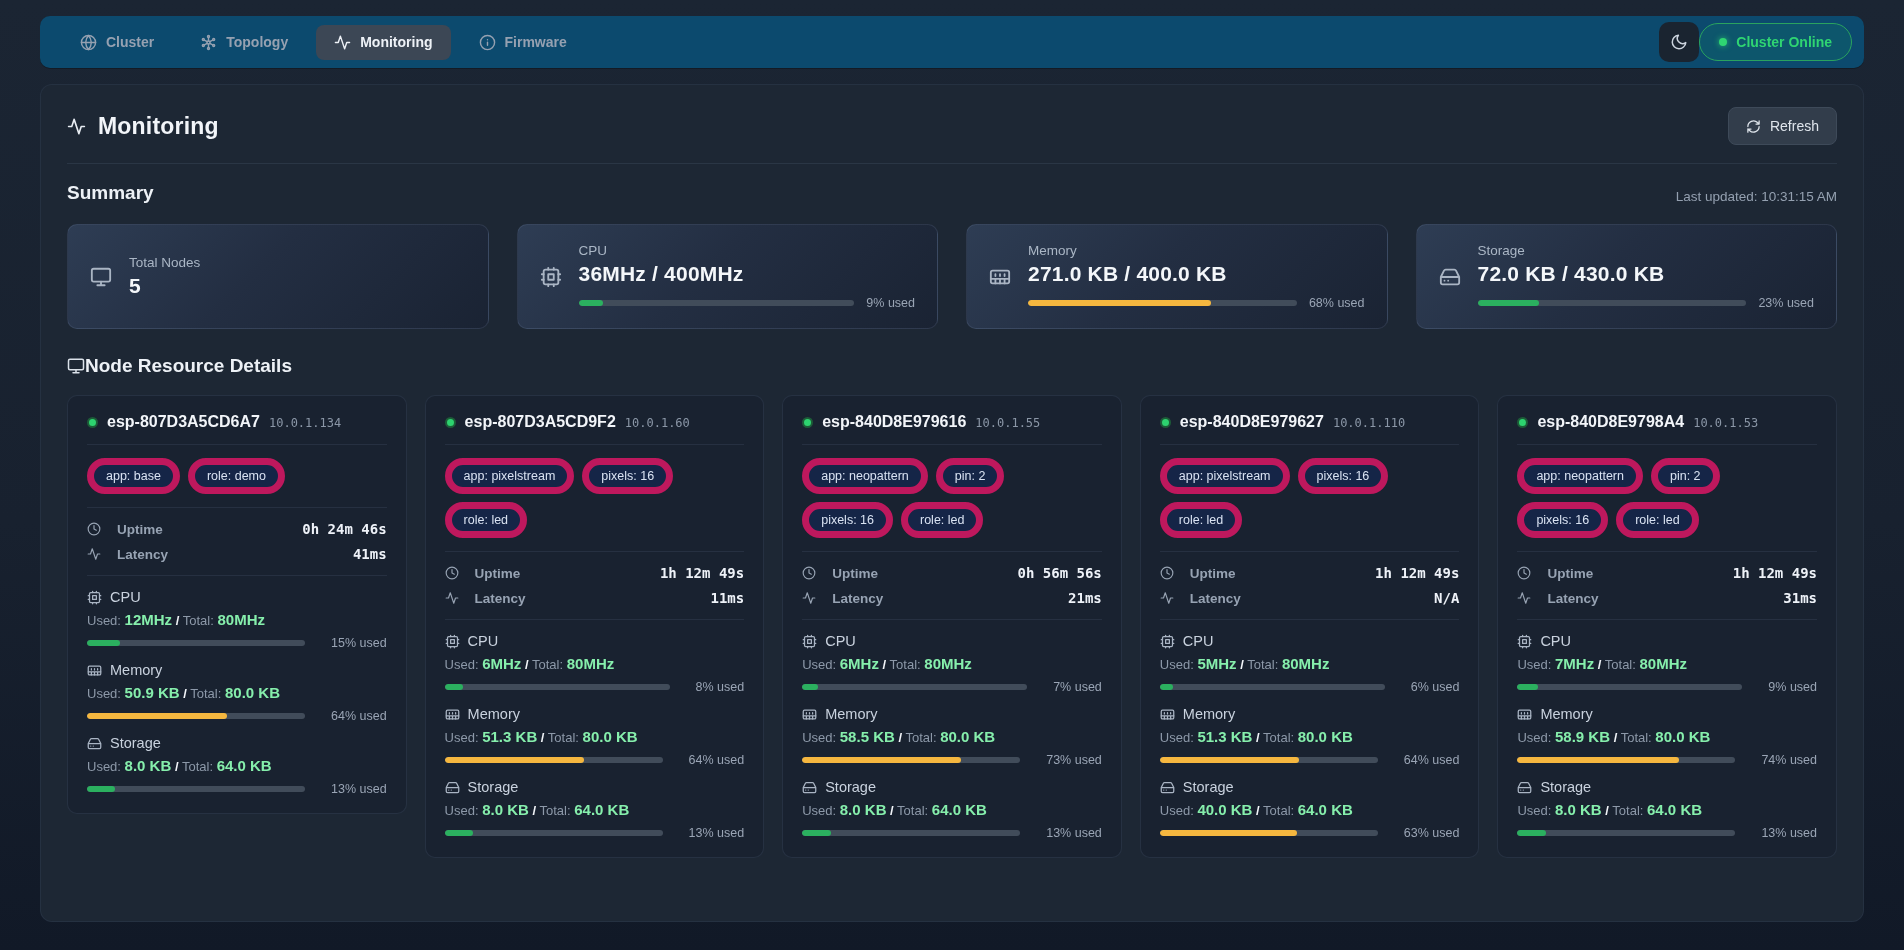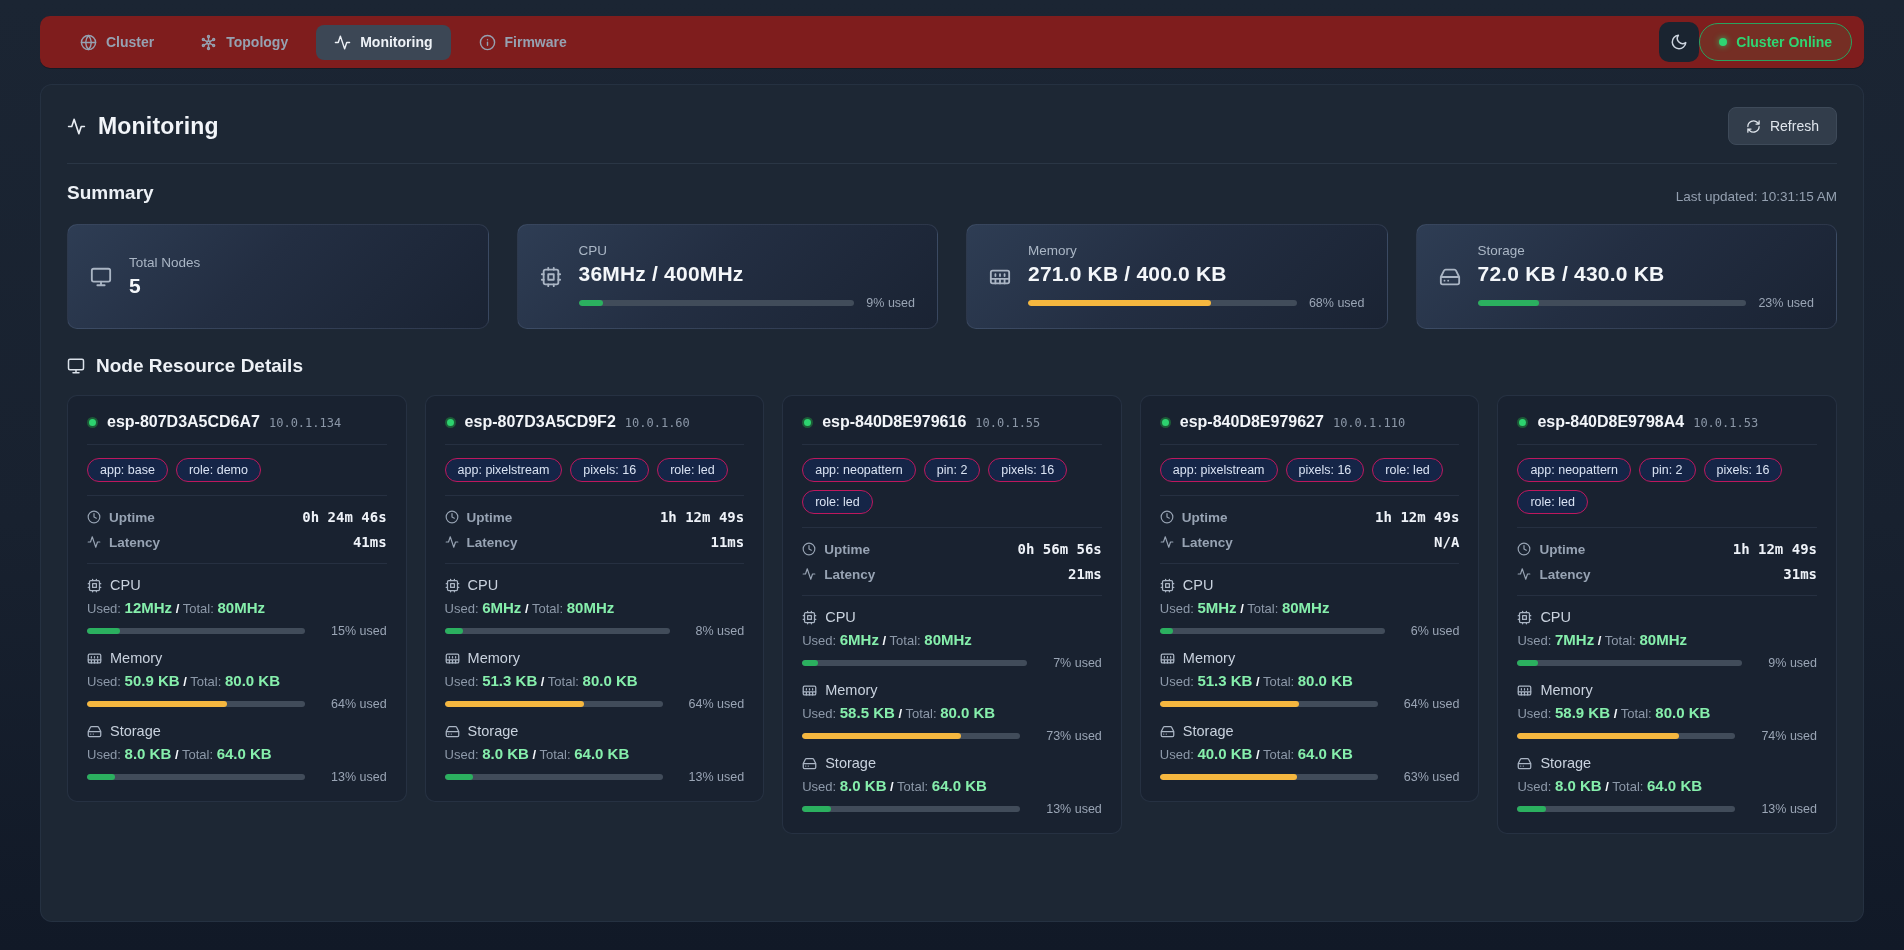--- a/index.html
+++ b/index.html
@@ -7,21 +7,21 @@
   body {
     font-family:"Liberation Sans", sans-serif;
     background:linear-gradient(180deg,#1b2533 0%,#18212f 55%,#111927 100%);
     color:#c7d0dc;
   }
   .ic { display:inline-flex; align-items:center; justify-content:center; flex:0 0 auto; }
   .ic svg { width:100%; height:100%; }
 
   
   .topnav {
-    margin:16px 40px 0 40px; height:52px; background:#7f1d1d;
+    margin:16px 40px 0 40px; height:52px; background:#0c4a6e;
     border-radius:10px; display:flex; align-items:center; padding:0 12px 0 22px;
     box-shadow:0 1px 0 rgba(0,0,0,.25);
   }
   .tabs { display:flex; align-items:center; gap:10px; flex:1; }
   .tab {
     display:flex; align-items:center; gap:9px; padding:9px 18px; border-radius:8px;
     color:#96a1b1; font-size:14px; font-weight:600; background:transparent; border:none; cursor:pointer;
   }
   .tab .ic { width:17px; height:17px; color:#96a1b1; }
   .tab.active { background:#3c4755; color:#eef2f7; }
@@ -68,40 +68,40 @@
   }
   .sum-card .ic { width:22px; height:22px; color:#aab5c4; }
   .sum-body { flex:1; min-width:0; }
   .sum-label { font-size:13.5px; color:#aab6c5; margin-bottom:4px; }
   .sum-value { font-size:21px; font-weight:700; color:#f4f7fa; letter-spacing:.2px; }
   .bar-row { display:flex; align-items:center; gap:12px; margin-top:10px; }
   .track { flex:1; height:6px; border-radius:3px; background:#414c5a; overflow:hidden; }
   .fill { height:100%; border-radius:3px; }
   .pct { font-size:12.5px; color:#9aa5b5; white-space:nowrap; }
 
-  .nodes-head { display:flex; align-items:center; gap:11px; margin-top:26px; }
+  .nodes-head { display:flex; align-items:center; margin-top:26px; }
   .nodes-head .ic { width:18px; height:18px; color:#dbe2ea; }
   .nodes-head h2 { font-size:19px; font-weight:700; color:#edf1f6; }
 
   .nodes-grid { display:grid; grid-template-columns:repeat(5,1fr); gap:18px; margin-top:18px; align-items:start; }
   .node-card {
     background:#192230; border:1px solid rgba(110,130,160,.16); border-radius:10px; padding:17px 19px;
   }
   .node-head { display:flex; align-items:baseline; gap:9px; }
   .node-dot { width:11px; height:11px; border-radius:50%; background:#2dd36f; border:2px solid #1d5c38; align-self:center; }
   .node-name { font-size:16px; font-weight:700; color:#f2f5f9; white-space:nowrap; }
   .node-ip { font-family:"DejaVu Sans Mono", monospace; font-size:12px; color:#8b97a7; white-space:nowrap; }
   hr.mini { border:none; border-top:1px solid rgba(140,160,190,.12); margin:13px 0; }
   .tag-row { display:flex; flex-wrap:wrap; gap:8px; }
   .tag {
-    padding:4px 12px; border-radius:999px; background:#152547; border:1px solid #be185d;
+    padding:4px 12px; border-radius:999px; background:#152547; border:7px solid #be185d;
     color:#d9e2f2; font-size:12.5px; white-space:nowrap;
   }
   .stat-row { display:flex; align-items:center; justify-content:space-between; margin:9px 0; }
-  .stat-l { display:flex; align-items:center; gap:8px; color:#97a3b3; font-weight:700; font-size:13.5px; }
+  .stat-l { display:flex; align-items:center; gap:16px; color:#97a3b3; font-weight:700; font-size:13.5px; }
   .stat-l .ic { width:14px; height:14px; }
   .stat-v { font-family:"DejaVu Sans Mono", monospace; font-weight:700; font-size:14px; color:#eef2f8; }
   .metric { margin-top:12px; }
   .metric-title { display:flex; align-items:center; gap:8px; color:#c9d2de; font-size:14.5px; }
   .metric-title .ic { width:15px; height:15px; color:#aab5c4; }
   .usage { margin-top:6px; font-size:13px; color:#8d99a9; white-space:nowrap; }
   .usage b { font-size:15px; color:#86efac; font-weight:700; }
   .metric .bar-row { margin-top:8px; gap:26px; }
 </style>
 </head>

